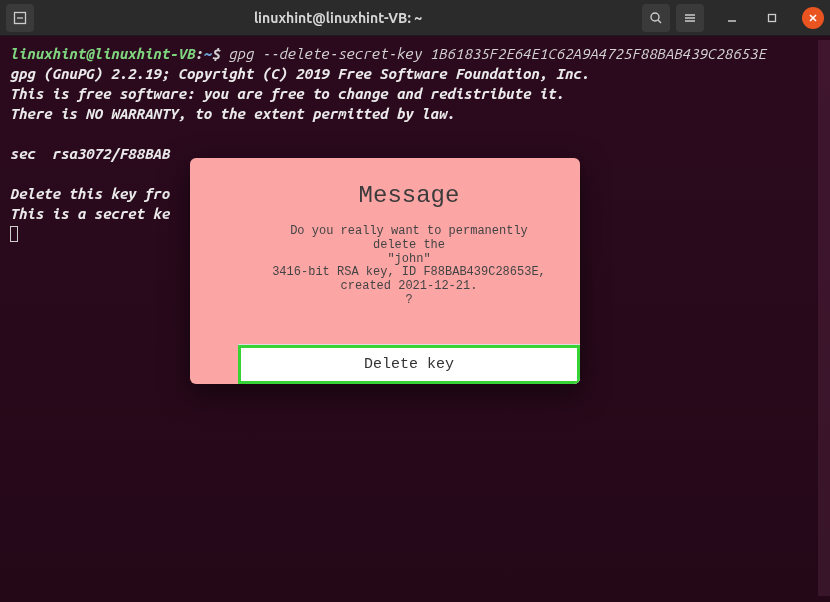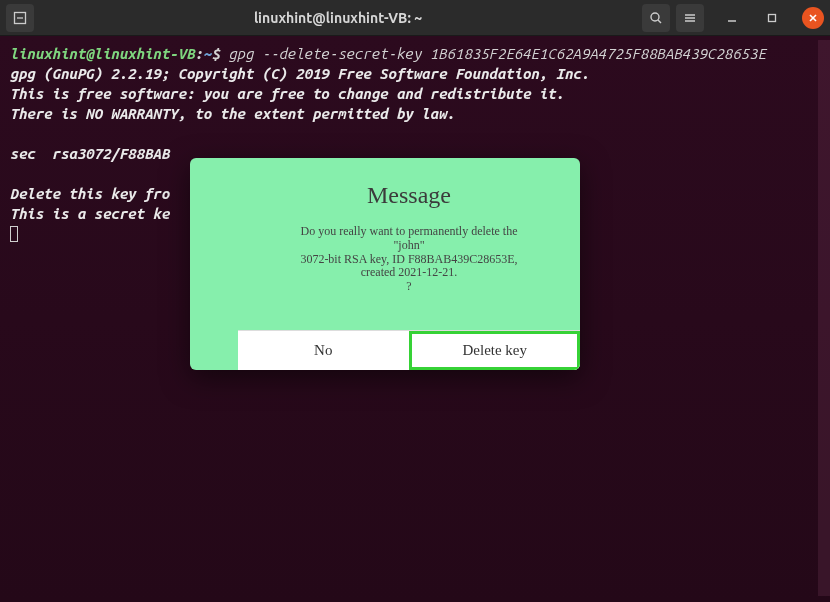--- a/index.html
+++ b/index.html
@@ -72,25 +72,25 @@
     position: absolute;
     top: 40px; right: 0;
     width: 12px; height: 556px;
     background: rgba(120,60,90,0.25);
   }
   
   .dialog {
     position: absolute;
     left: 190px; top: 158px;
     width: 390px;
-    background: #86efac;
+    background: #fca5a5;
     border-radius: 6px;
     box-shadow: 0 8px 28px rgba(0,0,0,0.5);
     overflow: hidden;
-    font-family: Liberation Serif, serif;
+    font-family: Liberation Mono, monospace;
     padding-left: 48px;
   }
   .dialog-title {
     text-align: center;
     font-size: 24px;
     color: #3b3b3b;
     padding: 24px 10px 12px;
   }
   .dialog-body {
     text-align: center;
@@ -177,21 +177,20 @@
 <span class="cursor"></span>
 </div>
 
 <div class="scrollbar"></div>
 
 <div class="dialog">
   <div class="dialog-title">Message</div>
   <div class="dialog-body">
     <div>Do you really want to permanently delete the</div>
     <div>"john"</div>
-    <div>3072-bit RSA key, ID F88BAB439C28653E,</div>
+    <div>3416-bit RSA key, ID F88BAB439C28653E,</div>
     <div>created 2021-12-21.</div>
     <div>?</div>
   </div>
   <div class="dialog-buttons">
-    <div class="dialog-btn">No</div>
     <div class="dialog-btn highlight">Delete key</div>
   </div>
 </div>
 
 </body></html>

